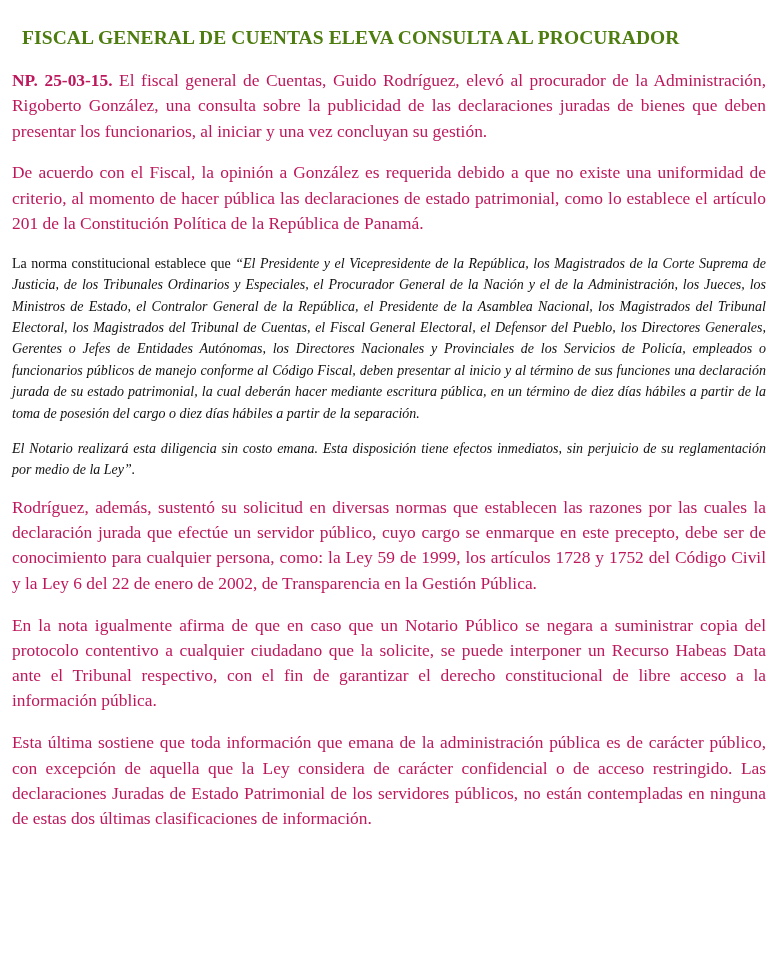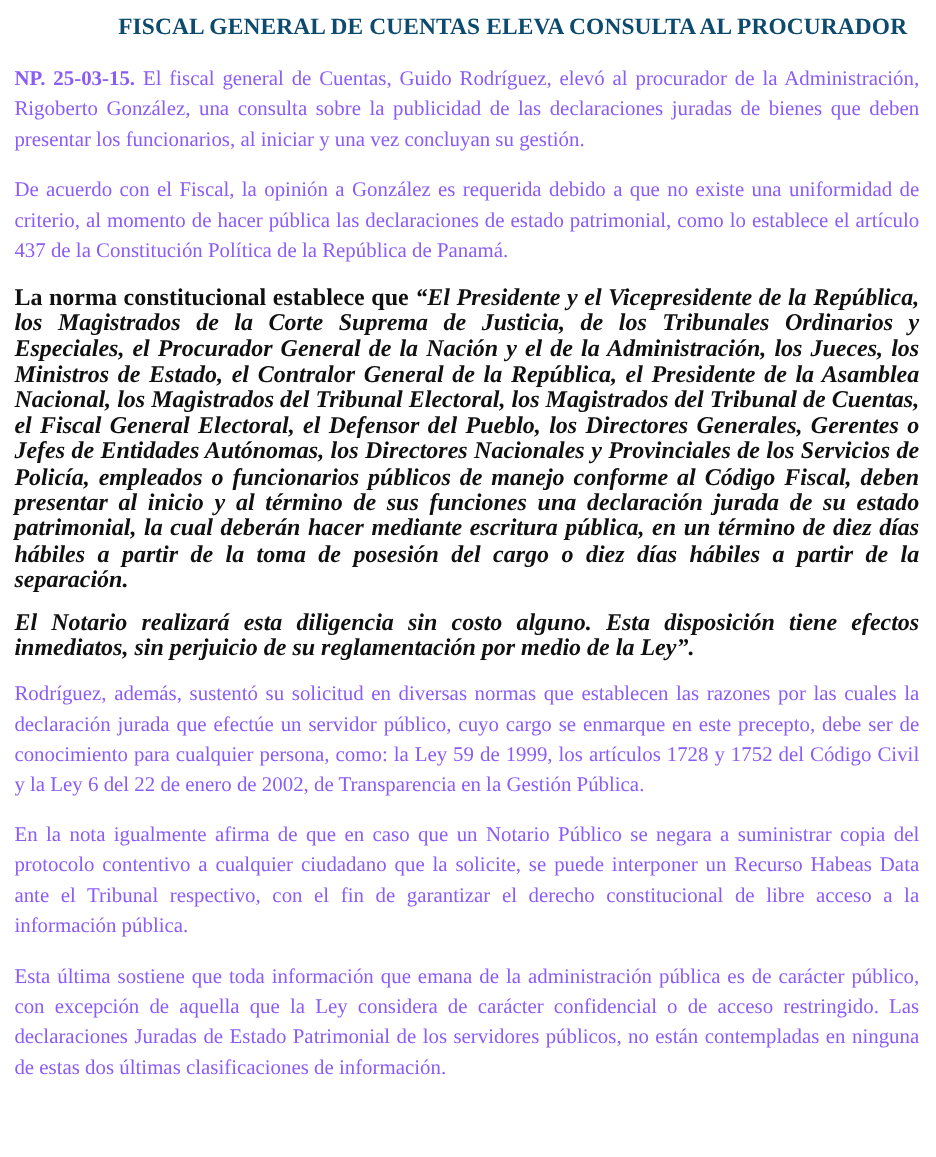--- a/index.html
+++ b/index.html
@@ -16,52 +16,51 @@
   }
   .page {
     position: relative;
     width: 780px;
     height: 964px;
     box-sizing: border-box;
     padding: 0 14px 0 12px;
     background: #fff;
   }
   .doc-title {
-    text-align: right;
+    text-align: left;
     font-weight: bold;
     font-size: 19.5px;
     line-height: 24px;
     letter-spacing: 0.1px;
-    margin: 11px 10px 18px 10px;
-    color: #0c4a6e;
+    margin: 26px 10px 18px 10px;
+    color: #4d7c0f;
   }
   p.body-par {
     font-size: 17.4px;
     line-height: 25.3px;
     text-align: justify;
     text-justify: inter-word;
     margin: 0 0 16.5px 0;
-    color: #8b5cf6;
+    color: #be185d;
     -webkit-hyphens: none;
     hyphens: none;
   }
   p.body-par:last-child {
     margin-bottom: 0;
   }
   .lead-in {
     font-weight: bold;
   }
   p.quote-par {
-    font-size: 20px;
+    font-size: 14px;
     line-height: 21.4px;
     text-align: justify;
     text-justify: inter-word;
     margin: 0 0 14px 0;
     color: #101010;
-    font-weight: bold;
   }
   p.quote-par .q-italic {
     font-style: italic;
   }
   p.quote-par.all-italic {
     font-style: italic;
   }
   .gap-after-quote {
     margin-bottom: 17px;
   }
@@ -71,25 +70,25 @@
 </style>
 </head>
 <body>
 
 <div class="page">
 
   <h1 class="doc-title">FISCAL GENERAL DE CUENTAS ELEVA CONSULTA AL PROCURADOR</h1>
 
   <p class="body-par"><span class="lead-in">NP. 25-03-15.</span><span> El fiscal general de Cuentas, Guido Rodríguez, elevó al procurador de la Administración, Rigoberto González, una consulta sobre la publicidad de las declaraciones juradas de bienes que deben presentar los funcionarios, al iniciar y una vez concluyan su gestión.</span></p>
 
-  <p class="body-par">De acuerdo con el Fiscal, la opinión a González es requerida debido a que no existe una uniformidad de criterio, al momento de hacer pública las declaraciones de estado patrimonial, como lo establece el artículo 437 de la Constitución Política de la República de Panamá.</p>
+  <p class="body-par">De acuerdo con el Fiscal, la opinión a González es requerida debido a que no existe una uniformidad de criterio, al momento de hacer pública las declaraciones de estado patrimonial, como lo establece el artículo 201 de la Constitución Política de la República de Panamá.</p>
 
   <p class="quote-par"><span class="q-lead">La norma constitucional establece que </span><span class="q-italic">“El Presidente y el Vicepresidente de la República, los Magistrados de la Corte Suprema de Justicia, de los Tribunales Ordinarios y Especiales, el Procurador General de la Nación y el de la Administración, los Jueces, los Ministros de Estado, el Contralor General de la República, el Presidente de la Asamblea Nacional, los Magistrados del Tribunal Electoral, los Magistrados del Tribunal de Cuentas, el Fiscal General Electoral, el Defensor del Pueblo, los Directores Generales, Gerentes o Jefes de Entidades Autónomas, los Directores Nacionales y Provinciales de los Servicios de Policía, empleados o funcionarios públicos de manejo conforme al Código Fiscal, deben presentar al inicio y al término de sus funciones una declaración jurada de su estado patrimonial, la cual deberán hacer mediante escritura pública, en un término de diez días hábiles a partir de la toma de posesión del cargo o diez días hábiles a partir de la separación.</span></p>
 
-  <p class="quote-par all-italic gap-after-quote">El Notario realizará esta diligencia sin costo alguno. Esta disposición tiene efectos inmediatos, sin perjuicio de su reglamentación por medio de la Ley”.</p>
+  <p class="quote-par all-italic gap-after-quote">El Notario realizará esta diligencia sin costo emana. Esta disposición tiene efectos inmediatos, sin perjuicio de su reglamentación por medio de la Ley”.</p>
 
   <p class="body-par">Rodríguez, además, sustentó su solicitud en diversas normas que establecen las razones por las cuales la declaración jurada que efectúe un servidor público, cuyo cargo se enmarque en este precepto, debe ser de conocimiento para cualquier persona, como: la Ley 59 de 1999, los artículos 1728 y 1752 del Código Civil y la Ley 6 del 22 de enero de 2002, de Transparencia en la Gestión Pública.</p>
 
   <p class="body-par">En la nota igualmente afirma de que en caso que un Notario Público se negara a suministrar copia del protocolo contentivo a cualquier ciudadano que la solicite, se puede interponer un Recurso Habeas Data ante el Tribunal respectivo, con el fin de garantizar el derecho constitucional de libre acceso a la información pública.</p>
 
   <p class="body-par">Esta última sostiene que toda información que emana de la administración pública es de carácter público, con excepción de aquella que la Ley considera de carácter confidencial o de acceso restringido. Las declaraciones Juradas de Estado Patrimonial de los servidores públicos, no están contempladas en ninguna de estas dos últimas clasificaciones de información.</p>
 
 
 </div>
 

